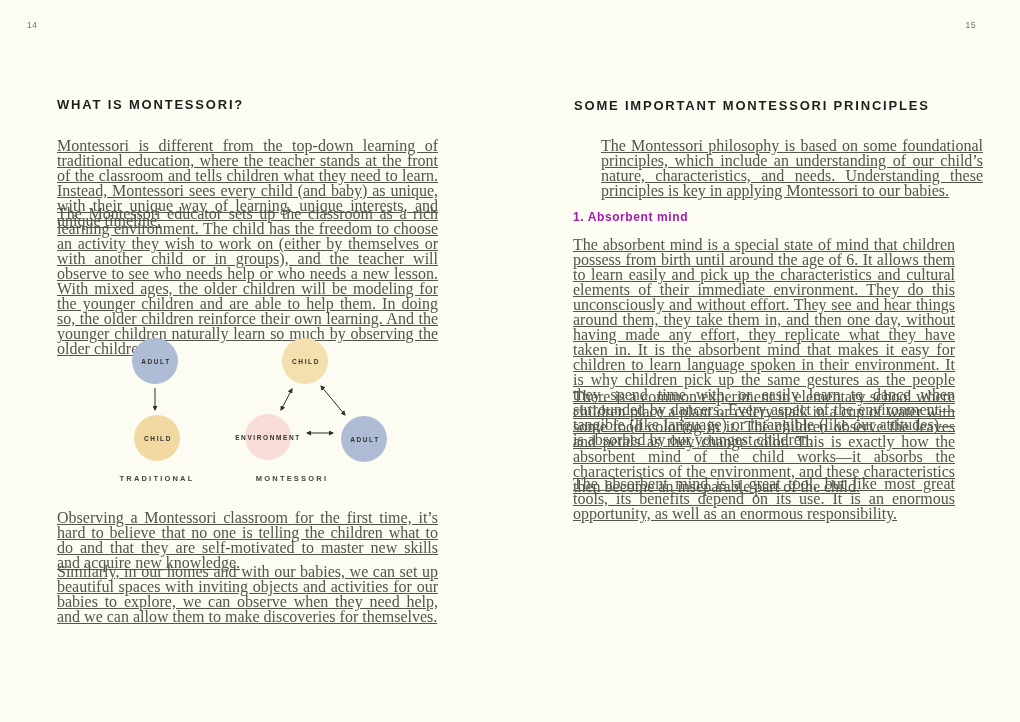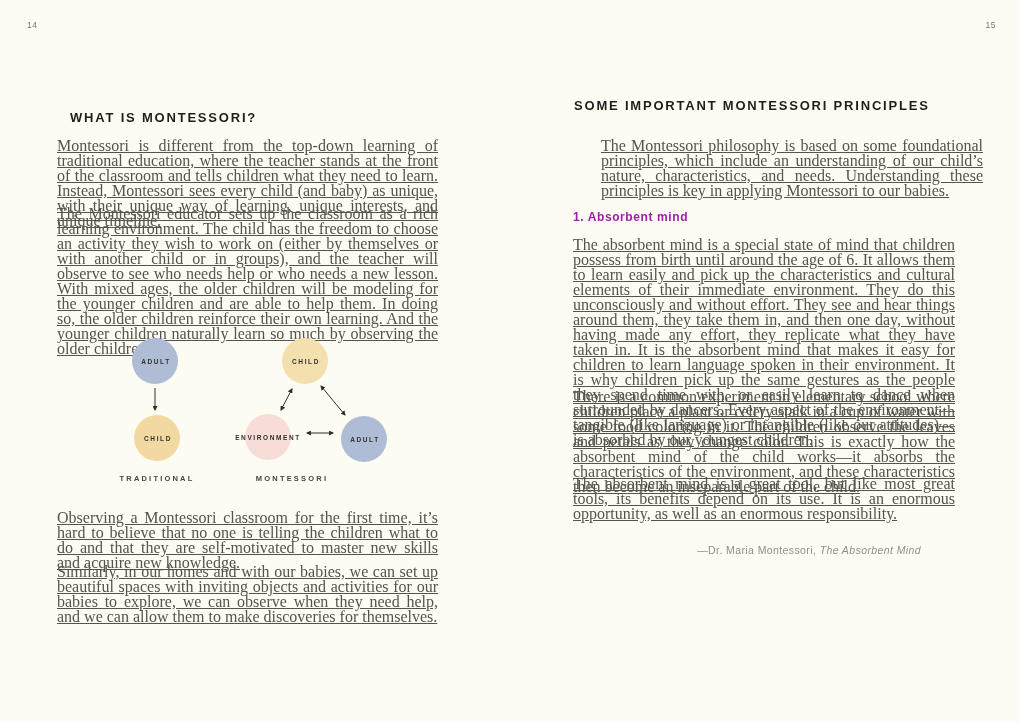--- a/index.html
+++ b/index.html
@@ -12,21 +12,21 @@
   .spread{position:relative;width:1020px;height:692px;background:#fdfcf2;}
   .page{position:absolute;top:0;width:510px;height:722px;}
   .page-left{left:0;}
   .page-right{left:510px;}
   .pagenum{
     position:absolute;top:20px;
     font-family:"Liberation Sans", sans-serif;
     font-size:8.5px;color:#75746e;letter-spacing:0.5px;
   }
   .pagenum-left{left:27px;}
-  .pagenum-right{right:24px;}
+  .pagenum-right{right:44px;}
   .heading{
     position:absolute;
     font-family:"Liberation Sans", sans-serif;
     font-weight:bold;
     font-size:13px;
     letter-spacing:1.8px;
     color:#1e1e1c;
     white-space:nowrap;
   }
   .body-text{
@@ -87,21 +87,21 @@
   }
   .arrow-line{stroke:#2e2e2a;stroke-width:1;}
 </style>
 </head>
 <body>
 
 <div class="spread">
 
   <div class="page page-left">
     <div class="pagenum pagenum-left">14</div>
-    <h1 class="heading" style="top:97px;left:57px;margin:13px;">WHAT IS MONTESSORI?</h1>
+    <h1 class="heading" style="top:97px;left:57px;margin:0;">WHAT IS MONTESSORI?</h1>
 
     <p class="body-text" style="top:138px;">Montessori is different from the top-down learning of traditional education, where the teacher stands at the front of the classroom and tells children what they need to learn. Instead, Montessori sees every child (and baby) as unique, with their unique way of learning, unique interests, and unique timeline.</p>
     <p class="body-text" style="top:206px;">The Montessori educator sets up the classroom as a rich learning environment. The child has the freedom to choose an activity they wish to work on (either by themselves or with another child or in groups), and the teacher will observe to see who needs help or who needs a new lesson. With mixed ages, the older children will be modeling for the younger children and are able to help them. In doing so, the older children reinforce their own learning. And the younger children naturally learn so much by observing the older children.</p>
 
     <svg class="diagram" width="320" height="160" viewBox="0 0 320 160">
       <defs>
         <marker id="ah" viewBox="0 0 10 10" refX="8" refY="5" markerWidth="5" markerHeight="5" orient="auto-start-reverse">
           <path d="M0,0 L10,5 L0,10 z" fill="#2e2e2a"></path>
         </marker>
       </defs>
@@ -136,16 +136,15 @@
     <h1 class="heading" style="top:97px;left:63px;margin:1px;">SOME IMPORTANT MONTESSORI PRINCIPLES</h1>
 
     <p class="body-text" style="top:138px;margin-left:28px;">The Montessori philosophy is based on some foundational principles, which include an understanding of our child’s nature, characteristics, and needs. Understanding these principles is key in applying Montessori to our babies.</p>
 
     <h2 class="subheading" style="top:210px;margin:0;">1. Absorbent mind</h2>
 
     <p class="body-text" style="top:237px;">The absorbent mind is a special state of mind that children possess from birth until around the age of 6. It allows them to learn easily and pick up the characteristics and cultural elements of their immediate environment. They do this unconsciously and without effort. They see and hear things around them, they take them in, and then one day, without having made any effort, they replicate what they have taken in. It is the absorbent mind that makes it easy for children to learn language spoken in their environment. It is why children pick up the same gestures as the people they spend time with, or easily learn to dance when surrounded by dancers. Every aspect of the environment—tangible (like language) or intangible (like our attitudes)—is absorbed by our youngest children.</p>
     <p class="body-text" style="top:389px;">There is a common experiment in elementary school where children place a plant or celery stalk in a cup of water with some food coloring in it. The children observe the leaves and petals as they change color. This is exactly how the absorbent mind of the child works—it absorbs the characteristics of the environment, and these characteristics then become an inseparable part of the child.</p>
     <p class="body-text" style="top:476px;">The absorbent mind is a great tool, but like most great tools, its benefits depend on its use. It is an enormous opportunity, as well as an enormous responsibility.</p>
 
-    <div class="attribution" style="top:544px;"><span>—Dr. Maria Montessori, </span><span class="book-title">The Absorbent Mind</span></div>
   </div>
 
 </div>
 
 </body></html>

